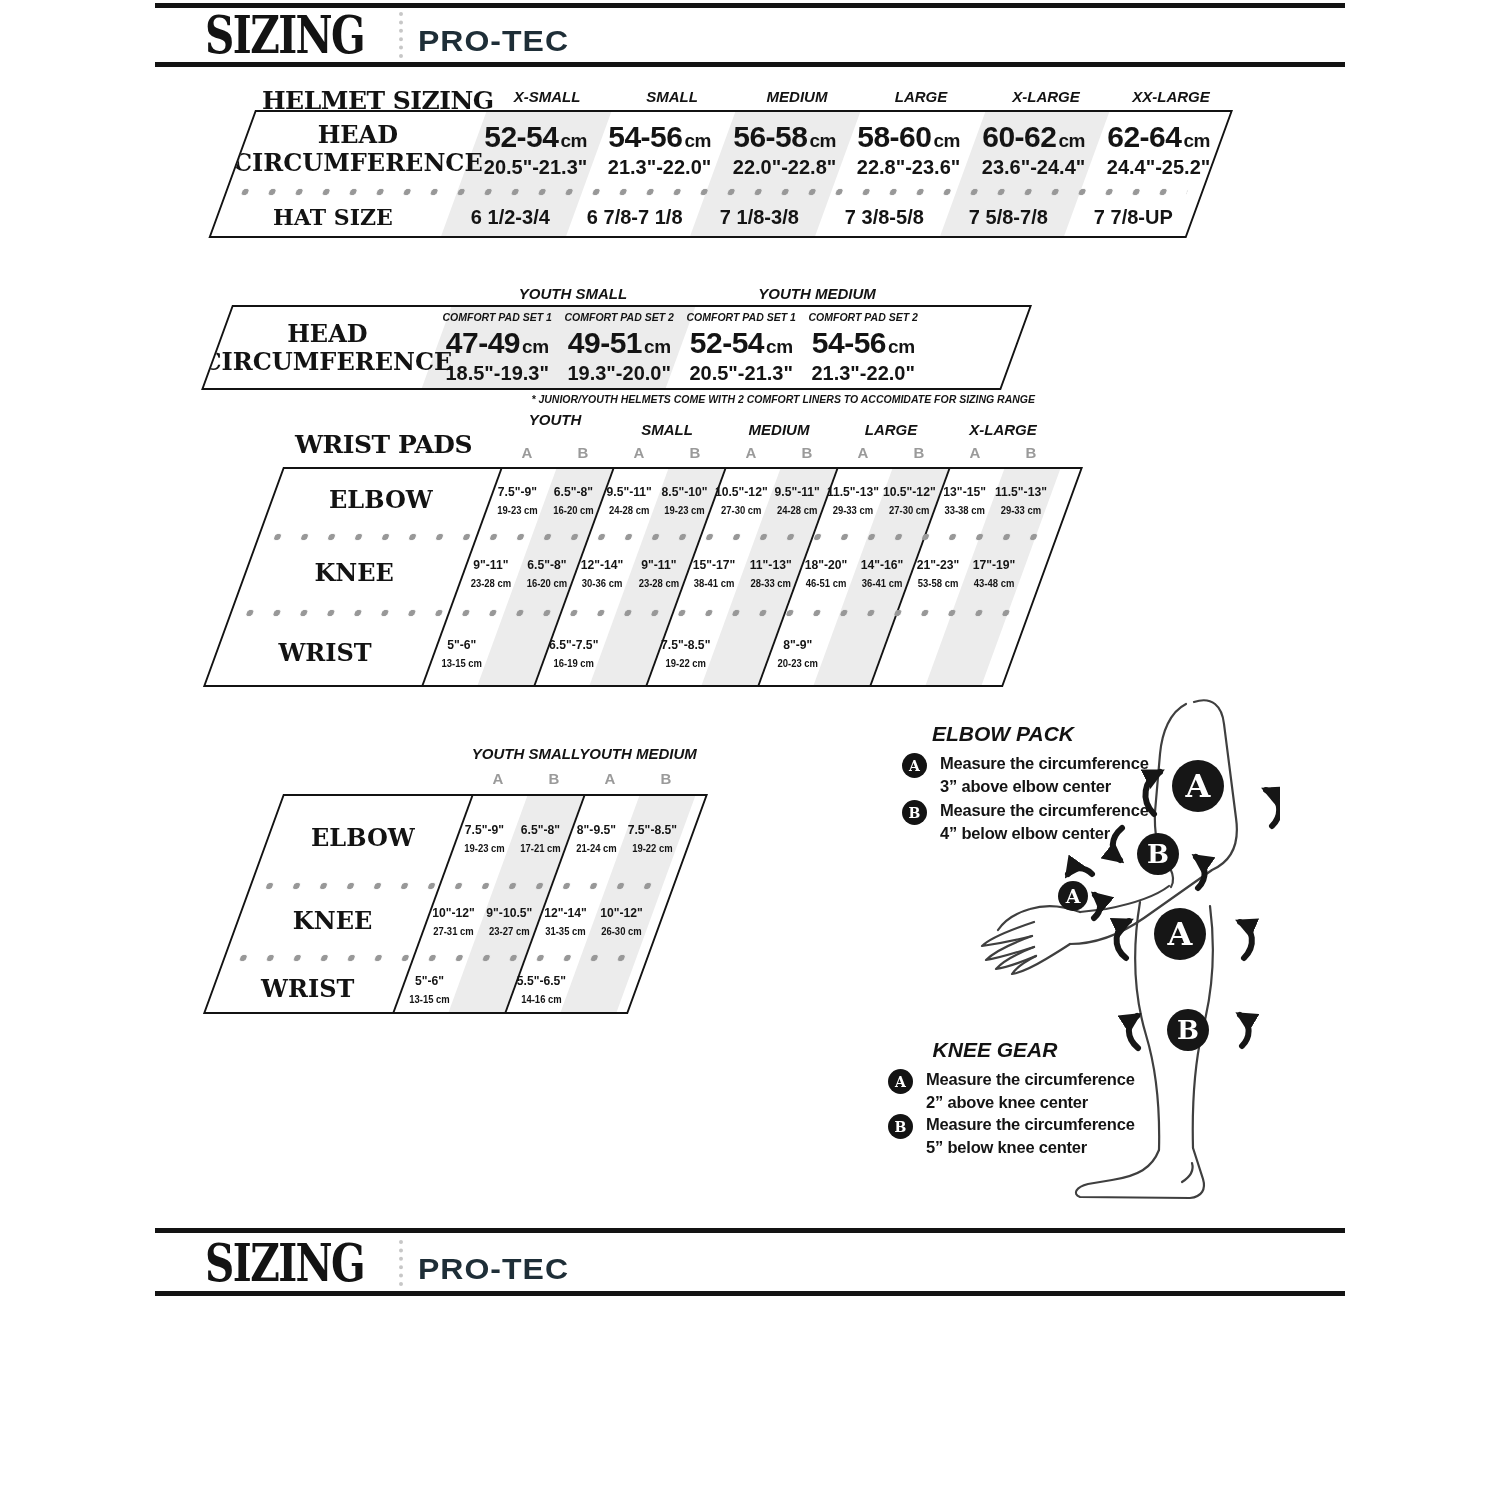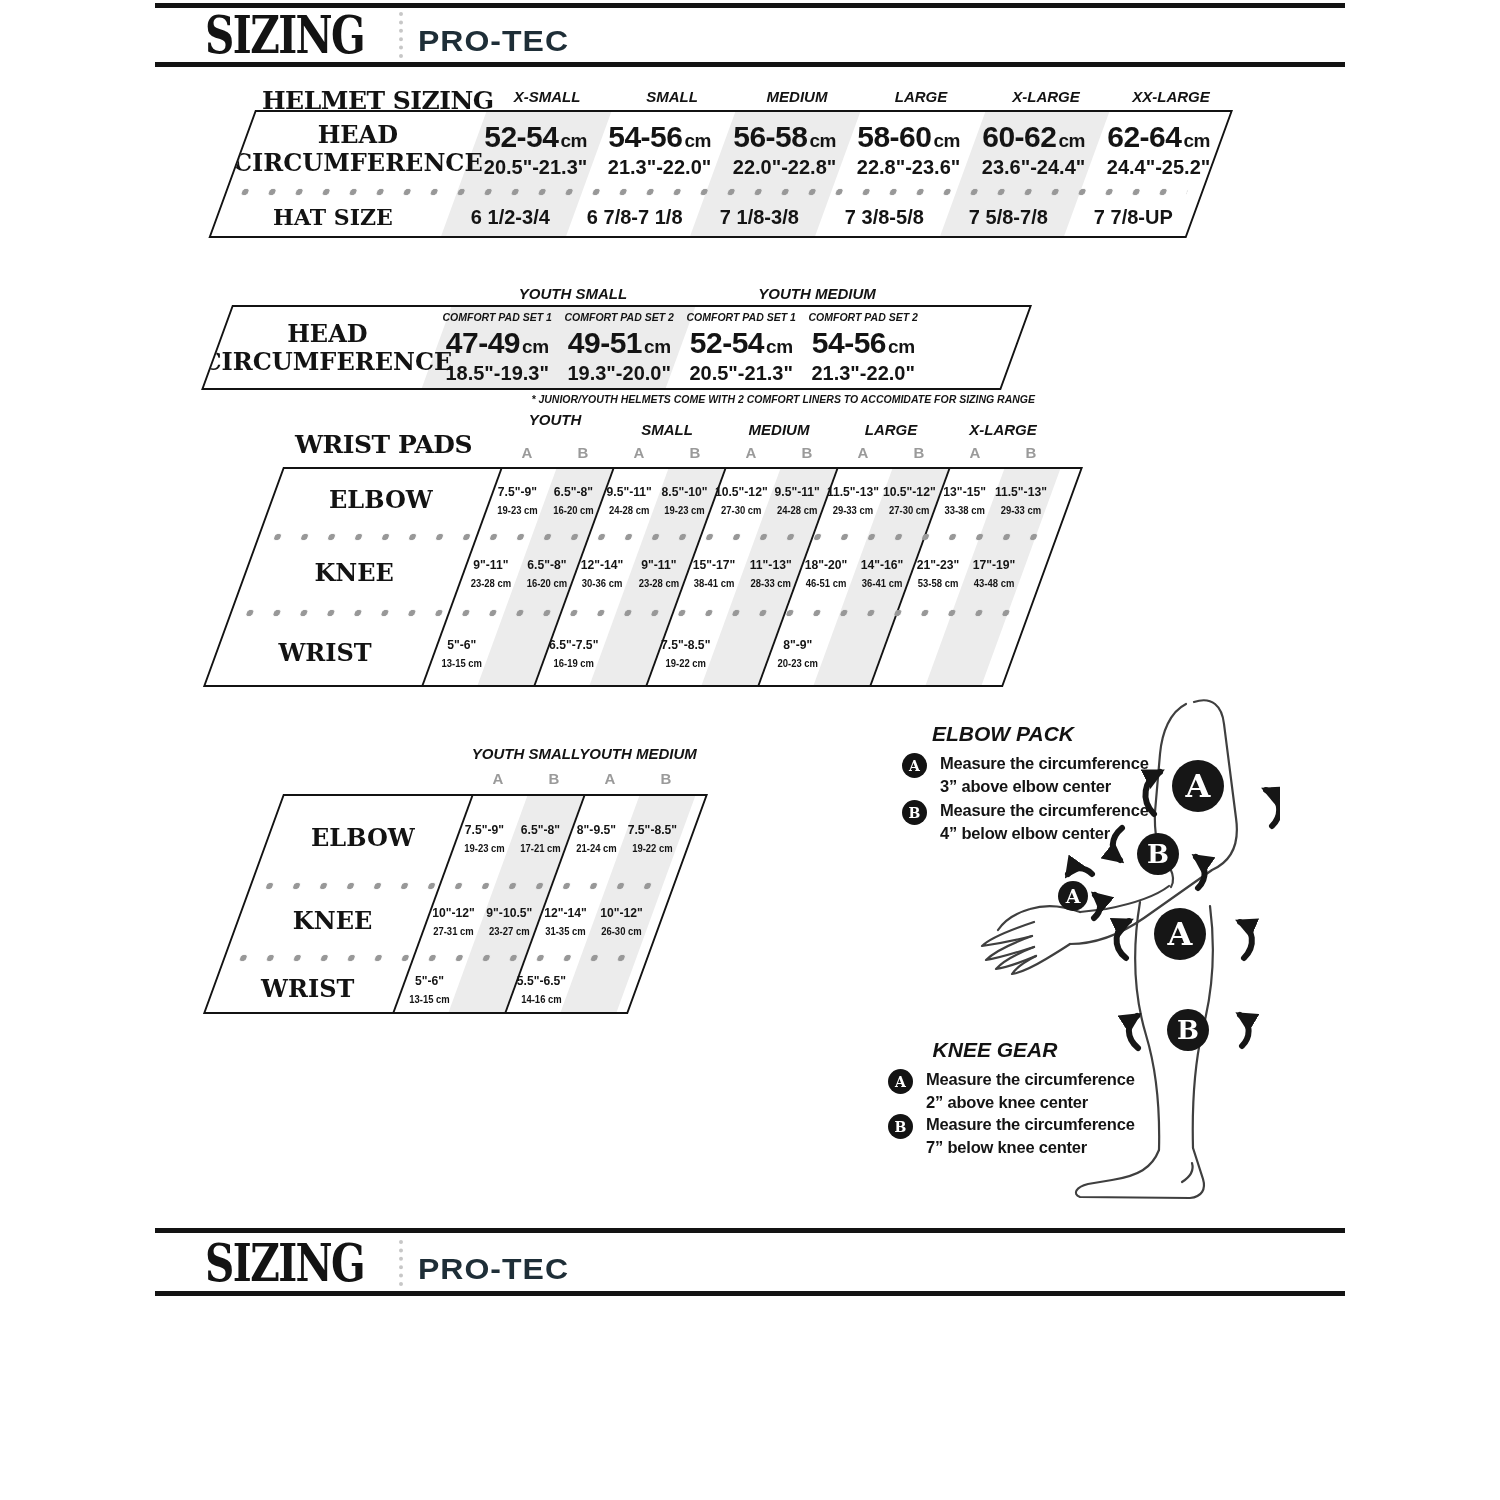--- a/index.html
+++ b/index.html
@@ -502,21 +502,21 @@
     <div class="gbadge">A</div>
     <div class="gtext">
         <div>Measure the circumference</div>
         <div>2” above knee center</div>
       </div>
   </div>
   <div class="gitem" style="left:888px;top:1113px">
     <div class="gbadge">B</div>
     <div class="gtext">
         <div>Measure the circumference</div>
-        <div>7” below knee center</div>
+        <div>5” below knee center</div>
       </div>
   </div>
 
   <svg class="abs" style="left:960px;top:690px" width="320" height="520" viewBox="0 0 320 520">
     <defs>
       <marker id="ah" viewBox="0 0 10 10" refX="7.5" refY="5" markerWidth="3.6" markerHeight="3.6" orient="auto">
         <path d="M0 0 L10 5 L0 10 z" fill="#161616"></path>
       </marker>
     </defs>
 

